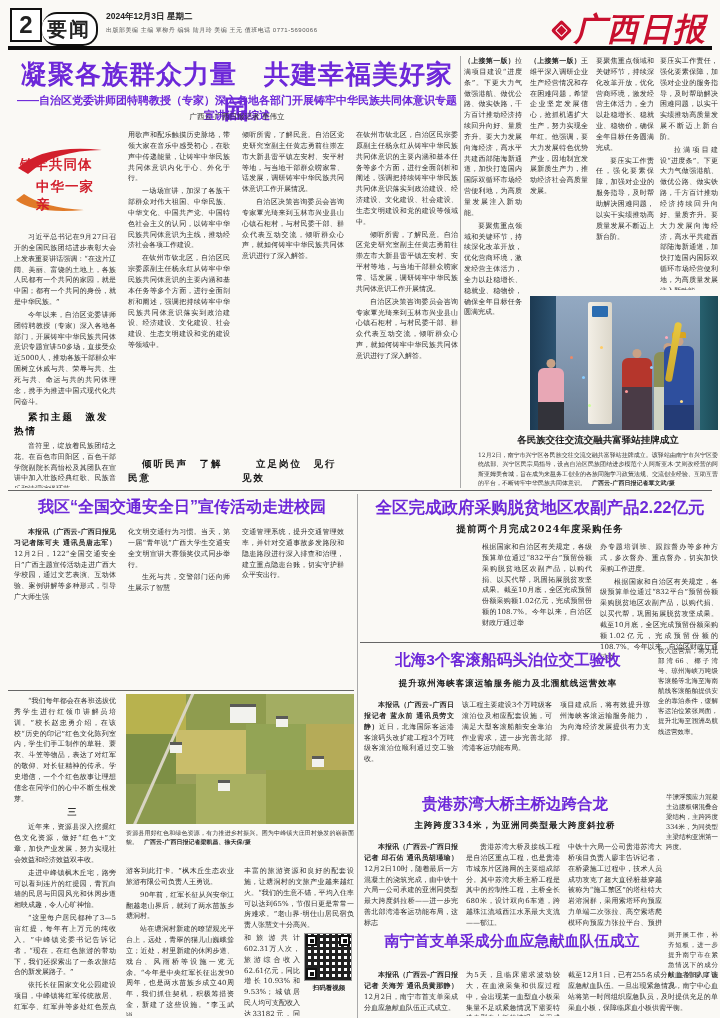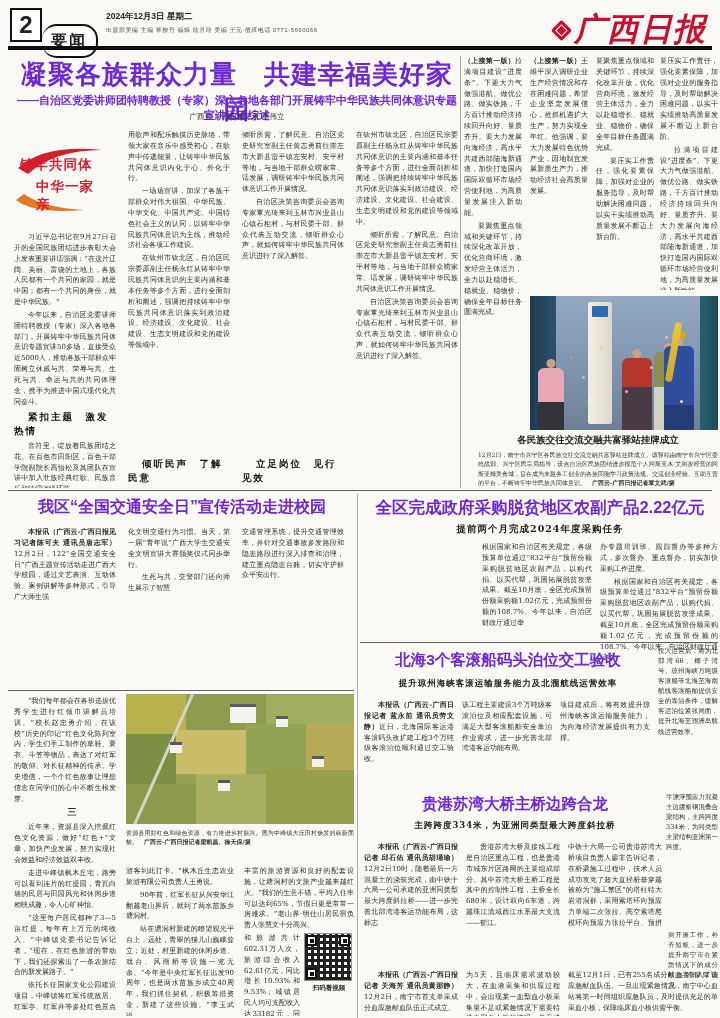--- a/index.html
+++ b/index.html
@@ -1,21 +1,21 @@
 <!DOCTYPE html>
 <html><head>
 <meta charset="utf-8">
 <style>
   html,body{margin:0;padding:0;background:#e8e6e1;}
   .page{position:relative;width:720px;height:1018px;background:#faf9f5;margin:0 auto;
         font-family:"Liberation Sans","DejaVu Sans",sans-serif;color:#222;overflow:hidden;}
   
   .hdr-box{position:absolute;border:2.5px solid #111;display:flex;align-items:center;justify-content:center;box-sizing:border-box;background:#fff;}
   #pagenum{left:10px;top:8px;width:32px;height:34px;font-size:24px;font-weight:bold;}
-  #secname{left:42px;top:24px;width:56px;height:34px;font-size:16px;font-weight:bold;letter-spacing:2px;border-left:none;border-radius:15px;}
+  #secname{left:42px;top:12px;width:56px;height:34px;font-size:20px;font-weight:bold;letter-spacing:2px;border-left:none;border-radius:15px;}
   #pubdate{position:absolute;left:106px;top:11px;font-size:8.5px;font-weight:bold;color:#222;}
   #staff{position:absolute;left:106px;top:26px;font-size:6px;color:#555;letter-spacing:.5px;}
   #masthead{position:absolute;right:14px;top:8px;display:flex;align-items:center;gap:5px;}
   #masthead .diamond{width:15px;height:15px;background:#c8102e;transform:rotate(45deg);border-radius:2px;position:relative;}
   #masthead .diamond::after{content:"";position:absolute;inset:3px;border:1.5px solid #fff;border-radius:1px;}
   #masthead .mname{font-family:"DejaVu Serif","Liberation Serif",serif;font-style:italic;font-weight:bold;font-size:32px;color:#c8102e;letter-spacing:1px;}
   .black-rule{position:absolute;left:8px;right:8px;top:46px;height:3.5px;background:#0c0c0c;}
   
   .hrule{position:absolute;height:1px;background:#666;}
   .vrule{position:absolute;width:1px;background:#aaa;}
@@ -292,20 +292,21 @@
   <div class="col" style="left:364px;top:842px;width:94px;height:86px;">
     <p><span class="b">本报讯（广西云-广西日报记者 邱石佑 通讯员胡瑾瑜）</span><span>12月2日10时，随着最后一方混凝土的浇筑完成，由中铁十六局一公司承建的亚洲同类型最大跨度斜拉桥——进一步完善北部湾港客运功能布局，这标志</span></p>
   </div>
   <div class="col" style="left:466px;top:842px;width:94px;height:86px;">
     <p>贵港苏湾大桥及接线工程是自治区重点工程，也是贵港市城东片区路网的主要组成部分。其中苏湾大桥主桥工程是其中的控制性工程，主桥全长680米，设计双向6车道，跨越珠江流域西江水系最大支流——郁江。</p>
   </div>
   <div class="col" style="left:568px;top:842px;width:94px;height:86px;">
     <p class="noindent">中铁十六局一公司贵港苏湾大桥项目负责人廖非告诉记者，在桥梁施工过程中，技术人员成功攻克了超大直径桩基穿越被称为“施工禁区”的塔柱特大岩溶洞群，采用索塔环向预应力单端二次张拉、高空索塔爬模环向预应力张拉平台、预拼装等工艺。</p>
   </div>
 
+  <div class="headline" style="left:362px;top:932px;width:300px;font-size:15px;">南宁首支单采成分血应急献血队伍成立</div>
   <div class="col" style="left:668px;top:930px;width:50px;height:58px;font-size:6.5px;">
     <p class="noindent">则开展工作，补齐短板，进一步提升南宁市在紧急情况下的成分献血的保障能力。</p>
   </div>
   <div class="col" style="left:364px;top:970px;width:94px;height:46px;">
     <p><span class="b">本报讯（广西云-广西日报记者 关海芳 通讯员黄那静）</span><span>12月2日，南宁市首支单采成分血应急献血队伍正式成立。</span></p>
     <p>南宁中心血站相关负责人介绍，由于血小板经采集后，储存期限仅</p>
   </div>
   <div class="col" style="left:466px;top:970px;width:94px;height:46px;">
     <p class="noindent">为5天，且临床需求波动较大，在血液采集和供应过程中，会出现某一血型血小板采集量不足或紧急情况下需要特殊血型血小板的情况。单采成分血应急献血队伍成立后，将按照行动快速、组织高效的行动准</p>
   </div>

